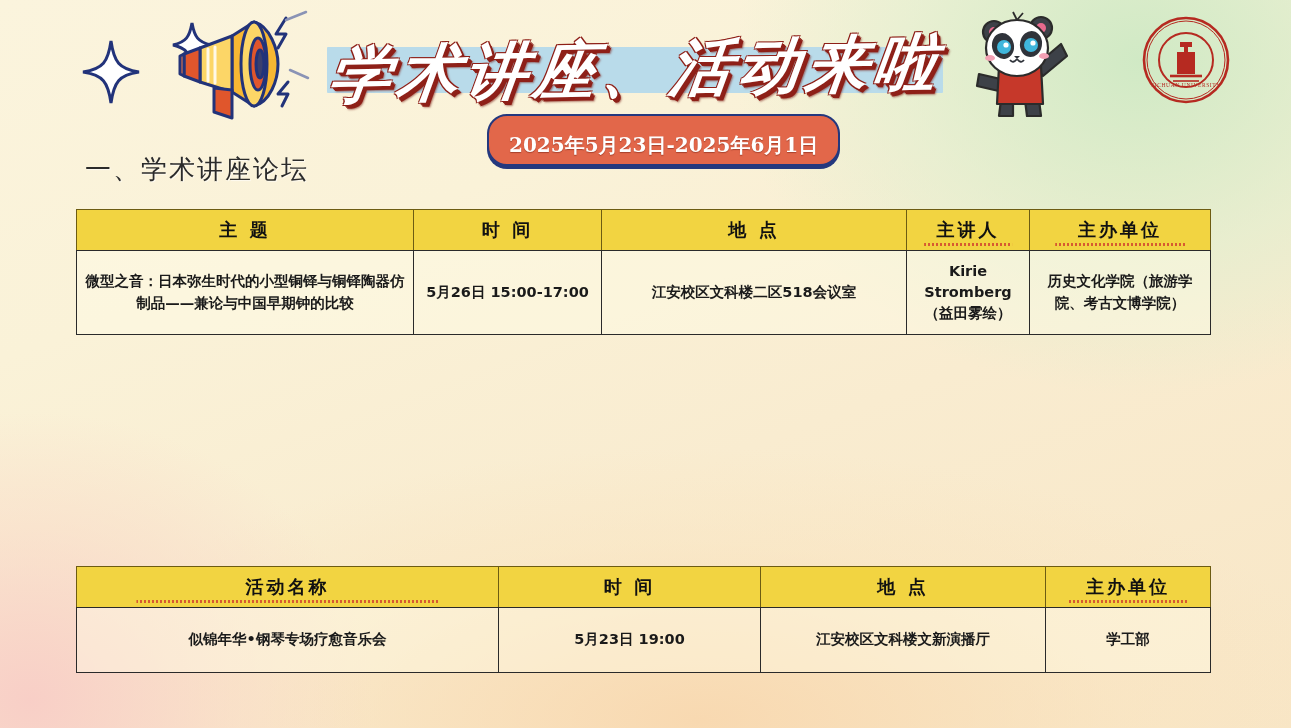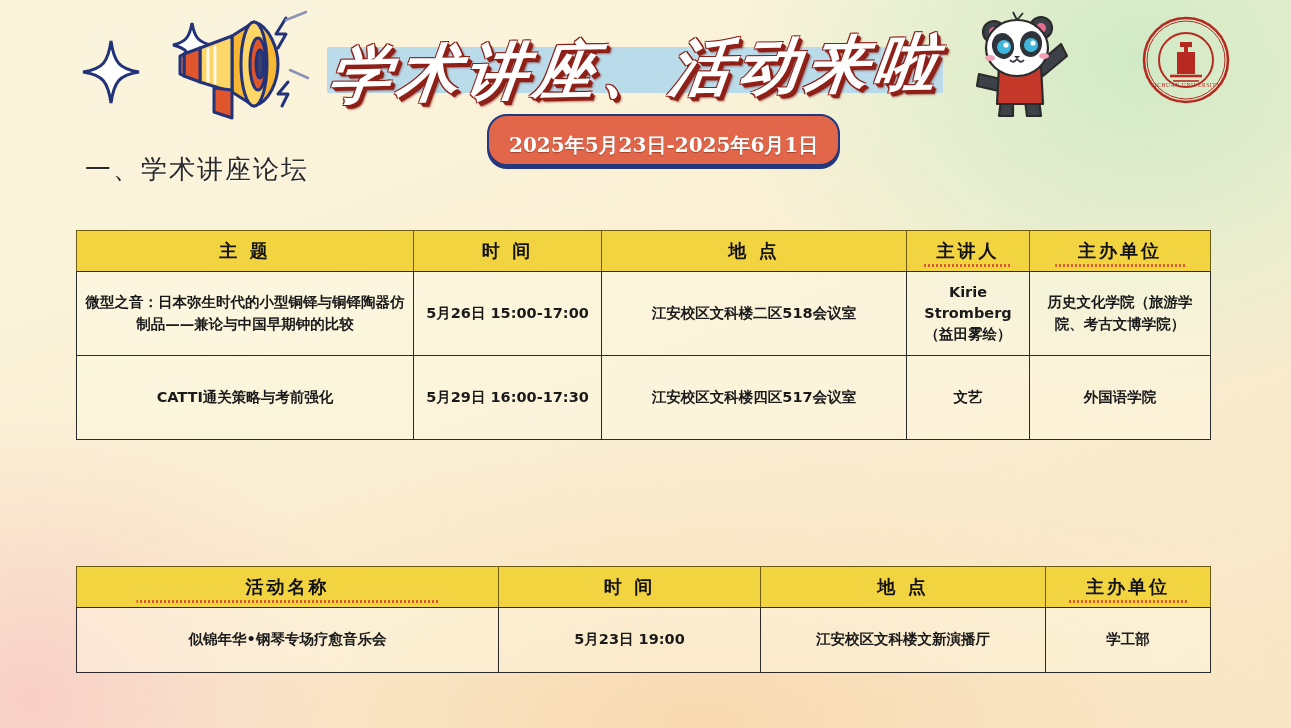--- a/index.html
+++ b/index.html
@@ -64,21 +64,21 @@
     text-shadow:1px 1px 1px rgba(255,255,255,.65);
   }
   #heading-1{top:152px;}
   #heading-2{top:511px;}
 
   
   .tbl{
     position:absolute;left:76px;width:1134px;
     border-collapse:collapse;table-layout:fixed;
   }
-  #table-lectures{top:230px;}
+  #table-lectures{top:209px;}
   #table-activities{top:566px;}
   .tbl th{
     background:#f2d441;color:#111;
     font-family:"DejaVu Sans","Liberation Sans",sans-serif;
     font-size:18px;font-weight:700;letter-spacing:3px;
     height:36px;padding:2px 4px;text-align:center;
     border:1px solid #6d5c12;border-bottom:1.5px solid #2a2a2a;
     position:relative;
   }
   .tbl td{
@@ -210,27 +210,20 @@
       <tr class="row">
         <td>微型之音：日本弥生时代的小型铜铎与铜铎陶器仿制品——兼论与中国早期钟的比较</td>
         <td class="nowrap">5月26日 15:00-17:00</td>
         <td>江安校区文科楼二区518会议室</td>
         <td>
           <span>Kirie Stromberg</span><br>
           <span class="sub">（益田雾绘）</span>
         </td>
         <td>历史文化学院（旅游学院、考古文博学院）</td>
       </tr>
-      <tr class="row">
-        <td>CATTI通关策略与考前强化</td>
-        <td class="nowrap">5月29日 16:00-17:30</td>
-        <td>江安校区文科楼四区517会议室</td>
-        <td>文艺</td>
-        <td>外国语学院</td>
-      </tr>
     </tbody>
   </table>
 
 
   <table class="tbl" id="table-activities">
     <colgroup>
       <col style="width:422px">
         <col style="width:262px">
         <col style="width:285px">
         <col style="width:165px">

